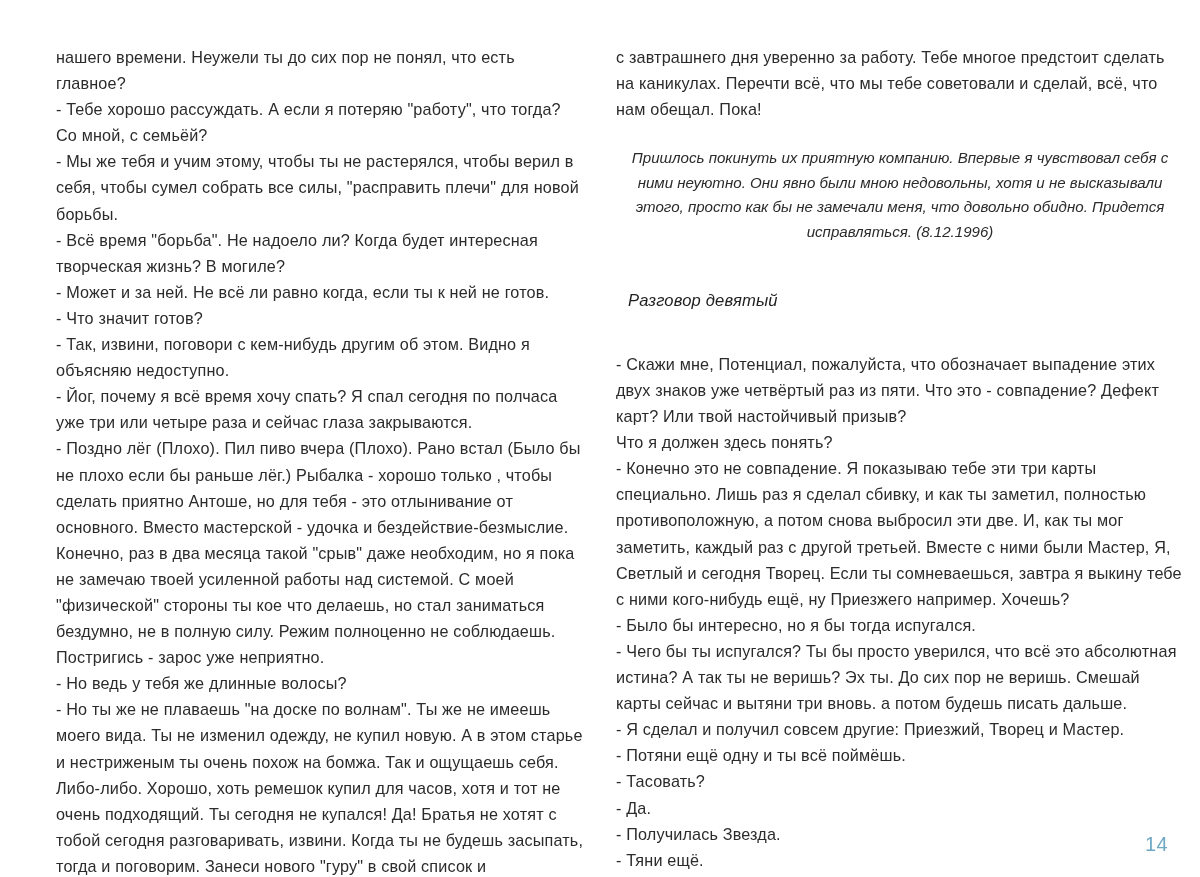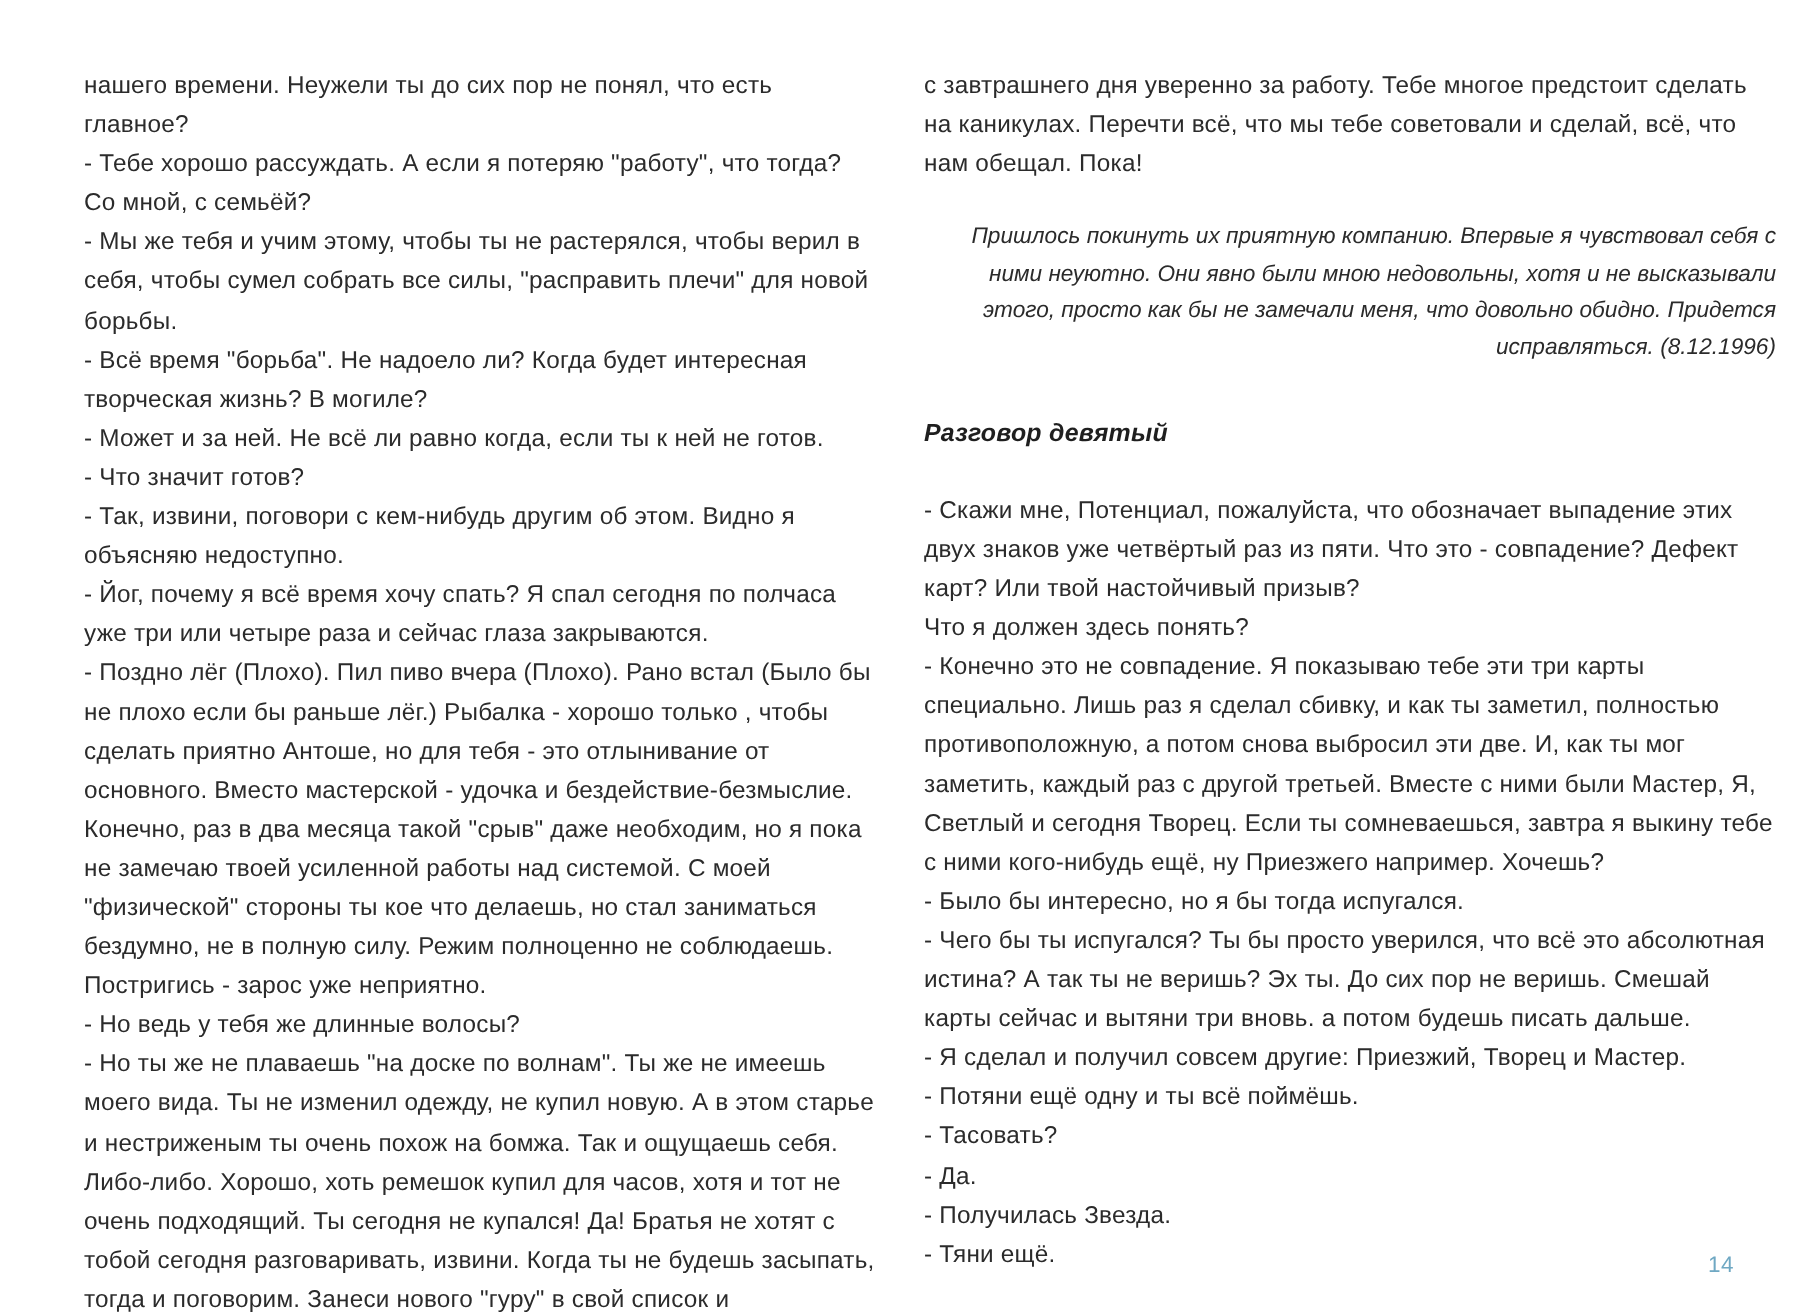--- a/index.html
+++ b/index.html
@@ -51,46 +51,46 @@
     color: #2b2b2b;
     text-align: left;
     white-space: pre-line;
   }
   p.note-italic {
     margin: 0;
     font-style: italic;
     font-size: 15.1px;
     line-height: 24.4px;
     color: #2b2b2b;
-    text-align: right;
+    text-align: center;
     white-space: pre-line;
   }
   h2.section-heading {
-    margin: 0;
+    margin: 12px;
     font-size: 16.6px;
     line-height: 24px;
-    font-weight: bold;
+    font-weight: normal;
     font-style: italic;
     color: #1f1f1f;
     letter-spacing: 0.01em;
   }
   .gap-para {
     height: 24px;
   }
   .gap-heading-before {
     height: 33px;
   }
   .gap-heading-after {
     height: 26px;
   }
   .page-number {
     position: absolute;
-    right: 44px;
+    right: 32px;
     bottom: 23px;
-    font-size: 15px;
+    font-size: 20px;
     line-height: 20px;
     color: #6fa8c3;
     letter-spacing: 0.02em;
     margin-top: 33px;
   }
 </style>
 </head>
 <body>
 
 <div class="page">

